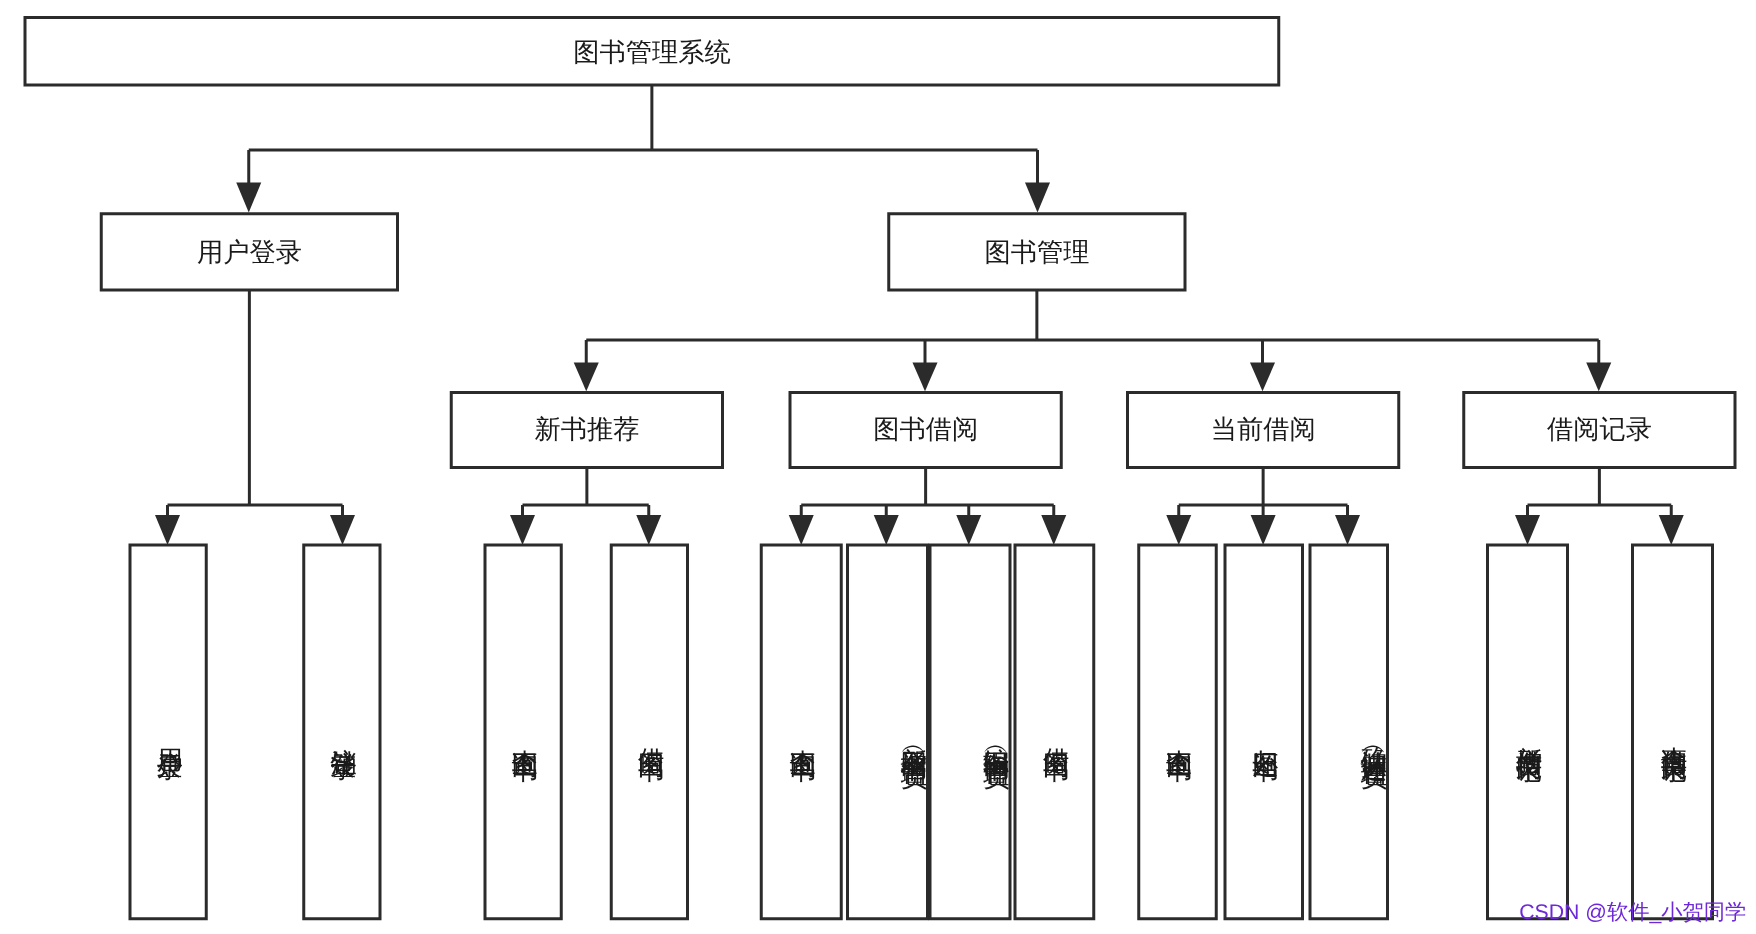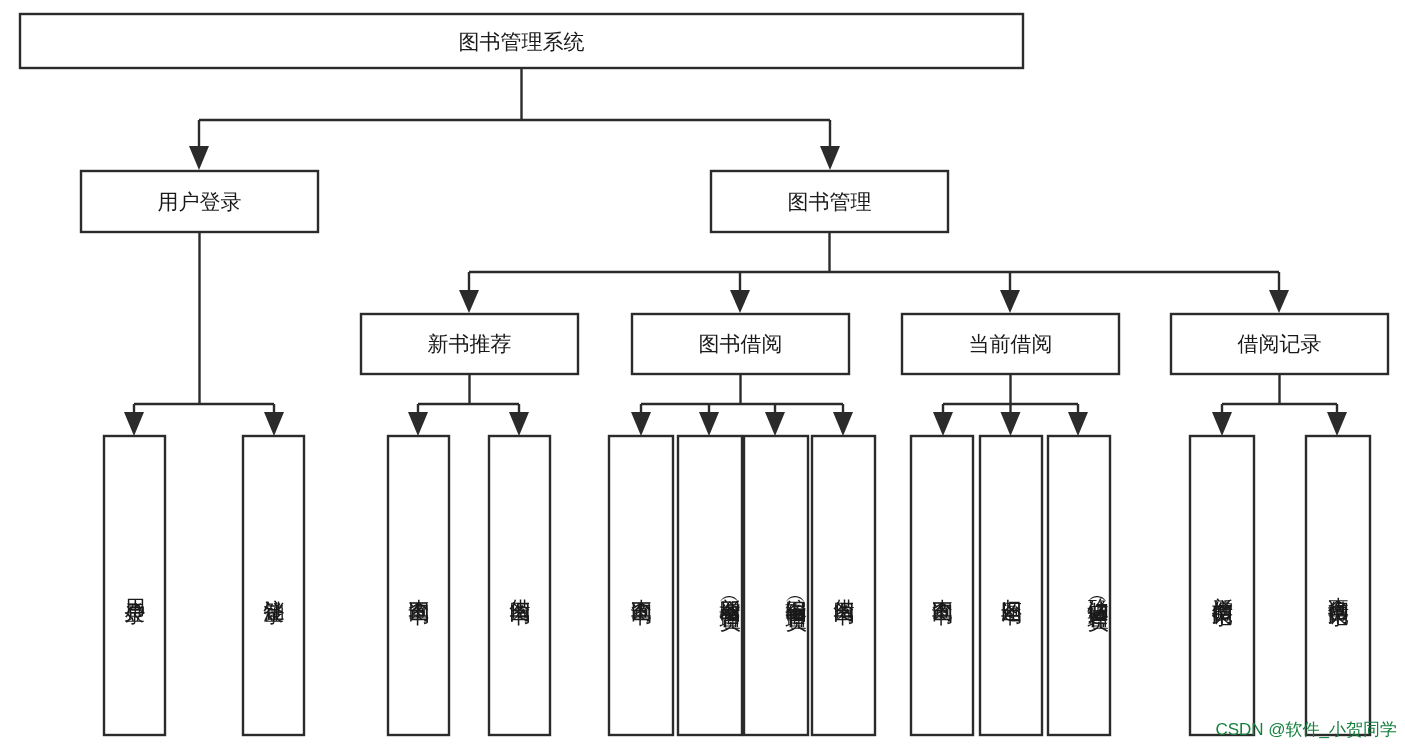--- a/index.html
+++ b/index.html
@@ -60,21 +60,21 @@
     white-space: nowrap;
     text-align: center;
     pointer-events: none;
   }
   .watermark {
     position: absolute;
     right: 8px;
     bottom: 6px;
     font-family: "Liberation Sans", "DejaVu Sans", sans-serif;
     font-size: 17px;
-    color: #15803d;
+    color: #6d28d9;
     white-space: nowrap;
     pointer-events: none;
   }
 </style>
 </head>
 <body>
 
 <div id="diagram-root">
   <svg class="diagram" viewBox="0 0 1405 747" xmlns="http://www.w3.org/2000/svg">
 

